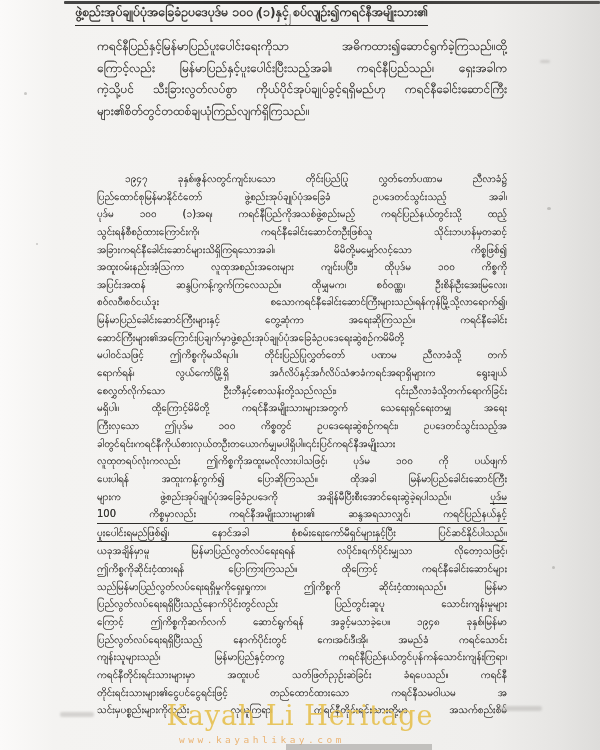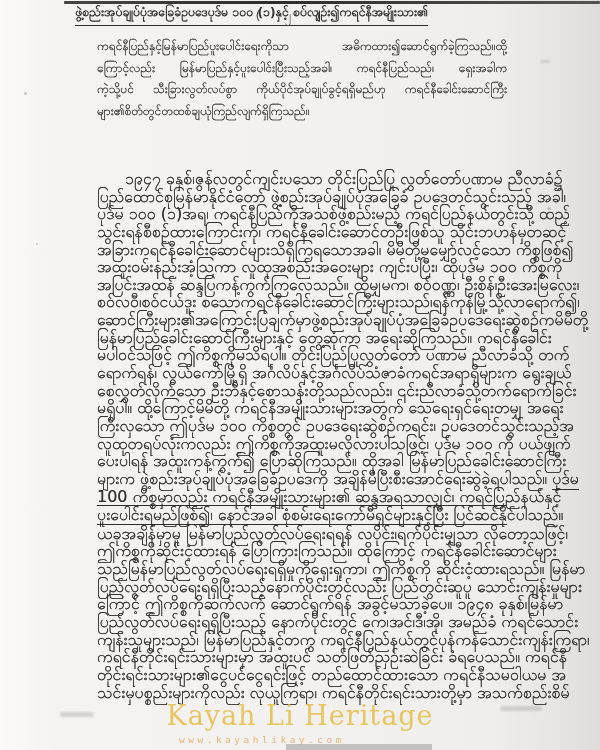--- a/index.html
+++ b/index.html
@@ -26,21 +26,21 @@
     text-align:center;font-size:13px;color:#4c4a47;
     letter-spacing:10px;white-space:nowrap;
   }
   .text-col{position:absolute;left:97px;width:410px;}
   .intro{top:36px;line-height:21.6px;font-size:12px;}
   .heading{
     top:117px;left:88px;width:428px;text-align:right;
     line-height:24px;font-size:12.3px;font-weight:700;
   }
   .heading .h-line{display:inline-block;border-bottom:1.6px solid #2f2d2a;padding-bottom:1px;}
-  .body-par{top:170px;line-height:17.65px;font-size:16px;}
+  .body-par{top:170px;line-height:17.65px;font-size:10px;}
   .t-line{
     text-align:justify;text-align-last:justify;
     white-space:nowrap;height:17.65px;overflow:visible;
     text-shadow:0 0 .4px rgba(45,43,40,.75);
   }
   .t-line.no-just{text-align-last:left;}
   .t-line.indent{text-indent:28px;}
   .t-line.u-line{border-bottom:1.1px solid #2f2d2a;}
   .u-tail{border-bottom:1.1px solid #2f2d2a;padding-bottom:1px;}
   .intro .t-line{height:21.6px;text-shadow:0 0 .4px rgba(45,43,40,.7);}
@@ -85,27 +85,28 @@
 
   <div class="text-col body-par">
       <div class="t-line indent">၁၉၄၇ ခုနှစ်၊ဇွန်လတွင်ကျင်းပသော တိုင်းပြည်ပြု လွှတ်တော်ပဏာမ ညီလာခံ၌</div>
       <div class="t-line">ပြည်ထောင်စုမြန်မာနိုင်ငံတော် ဖွဲ့စည်းအုပ်ချုပ်ပုံအခြေခံ ဥပဒေတင်သွင်းသည့် အခါ၊</div>
       <div class="t-line">ပုဒ်မ ၁၀၀ (၁)အရ၊ ကရင်နီပြည်ကိုအသစ်ဖွဲ့စည်းမည့် ကရင်ပြည်နယ်တွင်းသို့ ထည့်</div>
       <div class="t-line">သွင်းရန်စီစဉ်ထားကြောင်းကို၊ ကရင်နီခေါင်းဆောင်တဦးဖြစ်သူ သိုင်းဘဟန်မှတဆင့်</div>
       <div class="t-line">အခြားကရင်နီခေါင်းဆောင်များသိရှိကြရသောအခါ၊ မိမိတို့မမျှော်လင့်သော ကိစ္စဖြစ်၍</div>
       <div class="t-line">အထူးဝမ်းနည်းအံ့ဩကာ လူထုအစည်းအဝေးများ ကျင်းပပြီး၊ ထိုပုဒ်မ ၁၀၀ ကိစ္စကို</div>
       <div class="t-line">အပြင်းအထန် ဆန္ဒပြကန့်ကွက်ကြလေသည်။ ထိုမျှမက၊ စဝ်ဝဏ္ဏ၊ ဦးစိန်၊ဦးအေးမြလေး၊</div>
       <div class="t-line">စဝ်လဝီ၊စဝ်ငယ်ဒူး စသောကရင်နီခေါင်းဆောင်ကြီးများသည်၊ရန်ကုန်မြို့သို့လာရောက်၍၊</div>
+      <div class="t-line">မြန်မာပြည်ခေါင်းဆောင်ကြီးများနှင့် တွေ့ဆုံကာ အရေးဆိုကြသည်။ ကရင်နီခေါင်း</div>
       <div class="t-line">ဆောင်ကြီးများ၏အကြောင်းပြချက်မှာဖွဲ့စည်းအုပ်ချုပ်ပုံအခြေခံဥပဒေရေးဆွဲစဉ်ကမိမိတို့</div>
-      <div class="t-line">မြန်မာပြည်ခေါင်းဆောင်ကြီးများနှင့် တွေ့ဆုံကာ အရေးဆိုကြသည်။ ကရင်နီခေါင်း</div>
       <div class="t-line">မပါဝင်သဖြင့် ဤကိစ္စကိုမသိရပါ။ တိုင်းပြည်ပြုလွှတ်တော် ပဏာမ ညီလာခံသို့ တက်</div>
       <div class="t-line">ရောက်ရန်၊ လွယ်ကော်မြို့ရှိ အင်္ဂလိပ်နှင့်အင်္ဂလိပ်သံဇာခံကရင်အရာရှိများက ရွေးချယ်</div>
       <div class="t-line">စေလွှတ်လိုက်သော ဦးဘီနှင့်စောသန်းတို့သည်လည်း၊ ၎င်းညီလာခံသို့တက်ရောက်ခြင်း</div>
       <div class="t-line">မရှိပါ။ ထို့ကြောင့်မိမိတို့ ကရင်နီအမျိုးသားများအတွက် သေရေးရှင်ရေးတမျှ အရေး</div>
       <div class="t-line">ကြီးလှသော ဤပုဒ်မ ၁၀၀ ကိစ္စတွင် ဥပဒေရေးဆွဲစဉ်ကရင်း၊ ဥပဒေတင်သွင်းသည့်အ</div>
+      <div class="t-line">ခါတွင်ရင်း၊ကရင်နီကိုယ်စားလှယ်တဦးတယောက်မျှမပါရှိပါ။၎င်းပြင်ကရင်နီအမျိုးသား</div>
       <div class="t-line">လူထုတရပ်လုံးကလည်း ဤကိစ္စကိုအထူးမလိုလားပါသဖြင့်၊ ပုဒ်မ ၁၀၀ ကို ပယ်ဖျက်</div>
       <div class="t-line">ပေးပါရန် အထူးကန့်ကွက်၍ ပြောဆိုကြသည်။ ထိုအခါ မြန်မာပြည်ခေါင်းဆောင်ကြီး</div>
       <div class="t-line">များက ဖွဲ့စည်းအုပ်ချုပ်ပုံအခြေခံဥပဒေကို အချိန်မီပြီးစီးအောင်ရေးဆွဲခဲ့ရပါသည်။ <span class="u-tail">ပုဒ်မ</span></div>
       <div class="t-line u-line">100 ကိစ္စမှာလည်း ကရင်နီအမျိုးသားများ၏ ဆန္ဒအရသာလျှင်၊ ကရင်ပြည်နယ်နှင့်</div>
       <div class="t-line u-line">ပူးပေါင်းရမည်ဖြစ်၍၊ နောင်အခါ စုံစမ်းရေးကော်မီရှင်များနှင့်ပြီး ပြင်ဆင်နိုင်ပါသည်။</div>
       <div class="t-line">ယခုအချိန်မှာမူ မြန်မာပြည်လွတ်လပ်ရေးရရန် လပိုင်း၊ရက်ပိုင်းမျှသာ လိုတော့သဖြင့်၊</div>
       <div class="t-line">ဤကိစ္စကိုဆိုင်းငံ့ထားရန် ပြောကြားကြသည်။ ထိုကြောင့် ကရင်နီခေါင်းဆောင်များ</div>
       <div class="t-line">သည်မြန်မာပြည်လွတ်လပ်ရေးရရှိမှုကိုရှေးရှုကာ၊ ဤကိစ္စကို ဆိုင်းငံ့ထားရသည်။ မြန်မာ</div>
       <div class="t-line">ပြည်လွတ်လပ်ရေးရရှိပြီးသည့်နောက်ပိုင်းတွင်လည်း ပြည်တွင်းဆူပူ သောင်းကျန်းမှုများ</div>
       <div class="t-line">ကြောင့် ဤကိစ္စကိုဆက်လက် ဆောင်ရွက်ရန် အခွင့်မသာခဲ့ပေ။ ၁၉၄၈ ခုနှစ်၊မြန်မာ</div>

